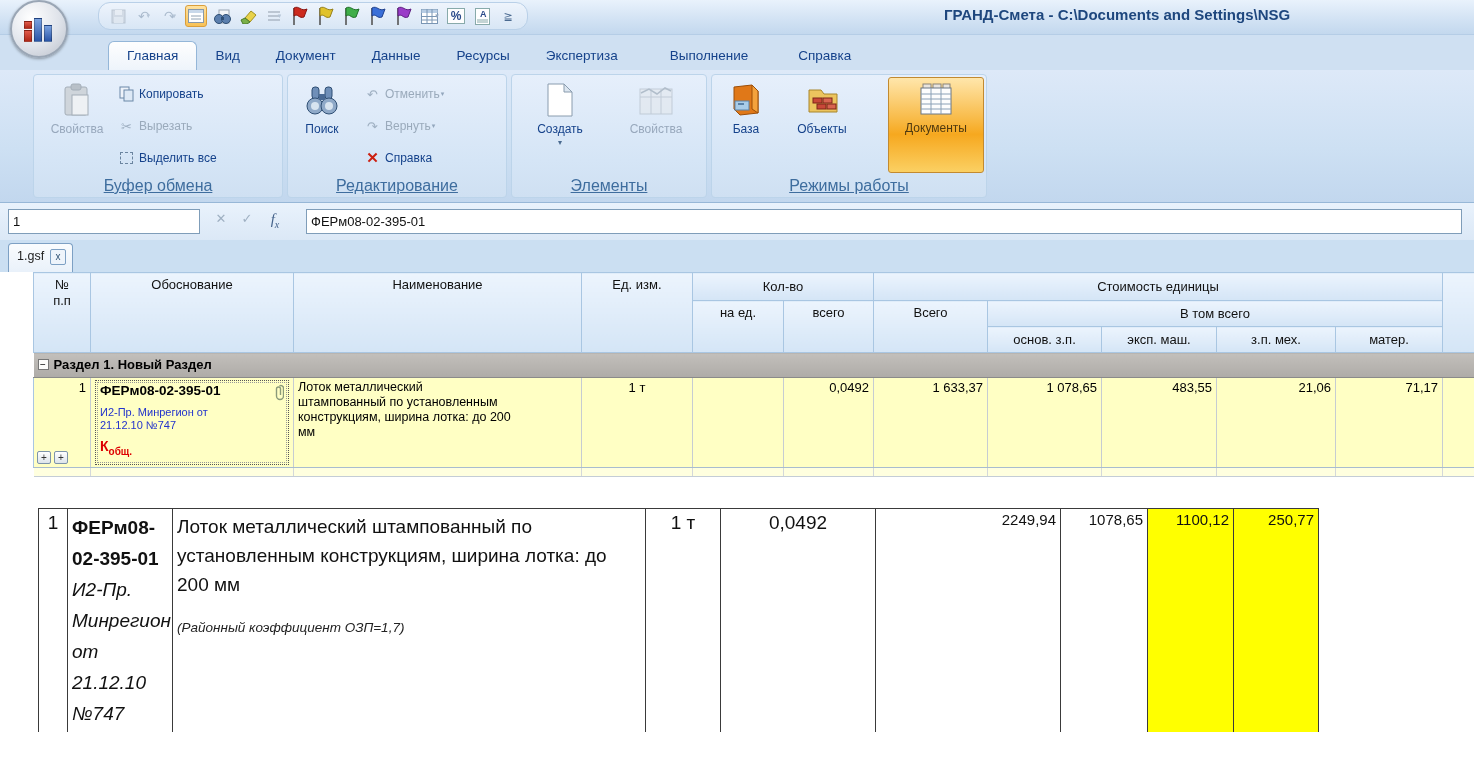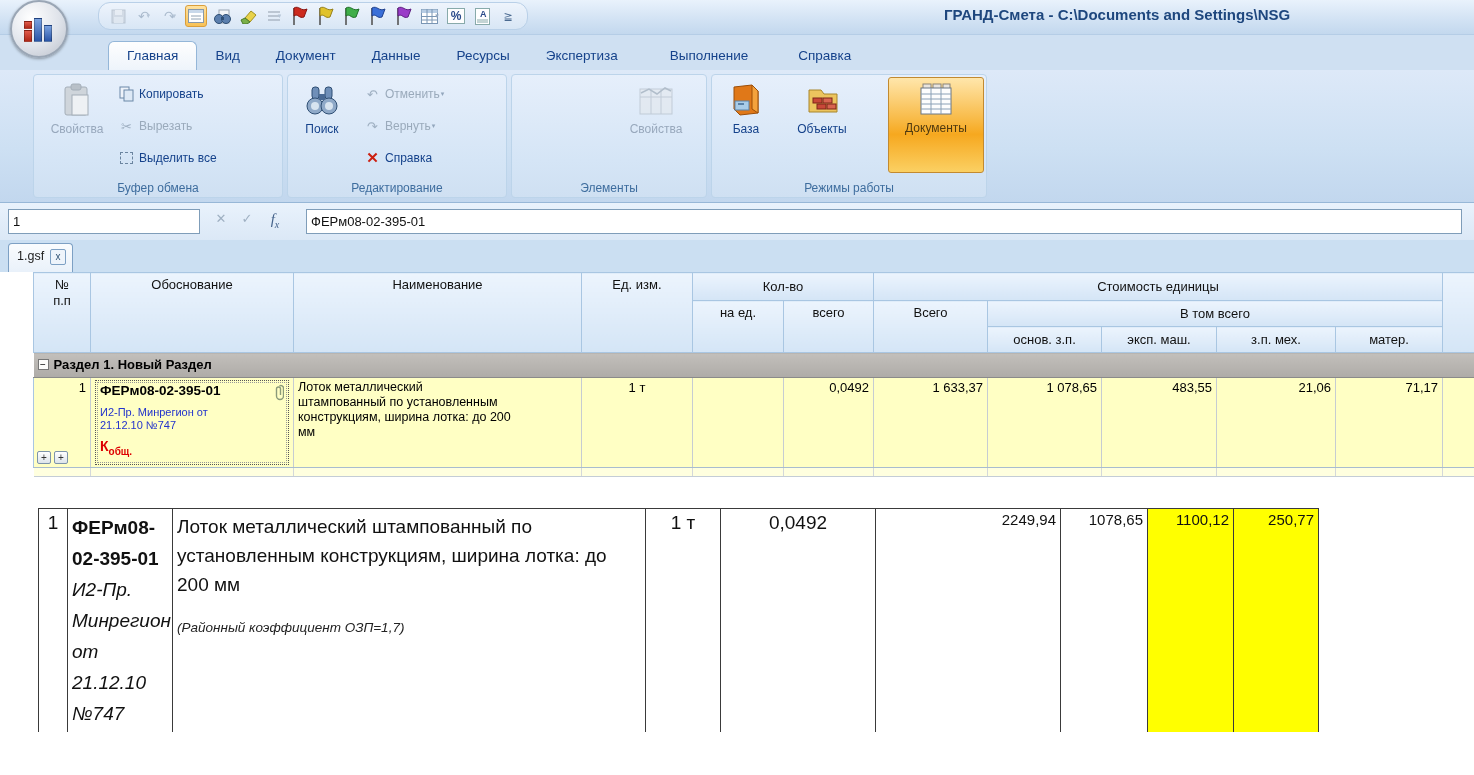--- a/index.html
+++ b/index.html
@@ -38,21 +38,21 @@
   .rtab { padding:6px 18px 7px; font-size:13.5px; color:#15428b; cursor:default; white-space:nowrap; }
   .rtab.active { background:linear-gradient(#fefefe,#eef4fb);
     border:1px solid #94b6d8; border-bottom:none; border-radius:6px 6px 0 0; }
 
   
   #ribbon { position:absolute; left:0; top:70px; width:1474px; height:133px;
     background:linear-gradient(#dde9f8,#cde0f3 60%,#c2d7ee); border-bottom:1px solid #97b7d7; }
   .rgroup { position:absolute; top:4px; height:124px; border:1px solid #bcd4ea; border-radius:4px;
     background:linear-gradient(#e6effb,#d5e5f6 70%,#cfe0f2); }
   .rgroup .glabel { position:absolute; left:0; right:0; bottom:2px; text-align:center;
-    font-size:12px; color:#3e6d9e; }
+    font-size:16px; color:#3e6d9e;text-decoration:underline; }
   .bigbtn { position:absolute; top:4px; width:78px; text-align:center; font-size:12px; color:#15428b;
     line-height:14px; }
   .bigbtn .bicon { width:34px; height:34px; margin:4px auto 5px; display:flex; align-items:center; justify-content:center; }
   .bigbtn.disabled { color:#98a8bc; }
   .bigbtn.active-mode { background:linear-gradient(#ffe6ab,#f8b944 45%,#f6a81f 60%,#fbd063);
     border:1px solid #c28a30; border-radius:3px; top:2px; height:96px; color:#4a3push000; color:#503a10; }
   .smallbtn { position:absolute; height:22px; display:flex; align-items:center; gap:4px;
     font-size:12px; color:#15428b; white-space:nowrap; }
   .smallbtn.disabled { color:#9aaabb; }
   .sicon { width:17px; height:17px; display:flex; align-items:center; justify-content:center; font-size:13px; }
@@ -308,20 +308,30 @@
         <span class="ddc">▾</span>
     </div>
     <div class="smallbtn" style="left:76px; top:72px;">
       <span class="sicon redx">✕</span>
       <span>Справка</span>
     </div>
     <div class="glabel">Редактирование</div>
   </div>
 
   <div class="rgroup" style="left:511px; width:196px;">
+    <div class="bigbtn" style="left:8px; width:80px;">
+      <div class="bicon">
+          <svg width="28" height="34">
+            <path d="M2 1 h16 l8 8 v24 h-24 z" fill="#fff" stroke="#8a9cae"></path>
+            <path d="M18 1 l8 8 h-8 z" fill="#dce6f0" stroke="#8a9cae"></path>
+          </svg>
+        </div>
+      <div>Создать</div>
+      <div style="font-size:8px;color:#4a6a90;">▾</div>
+    </div>
     <div class="bigbtn disabled" style="left:100px; width:88px;">
       <div class="bicon">
           <svg width="34" height="30" opacity="0.55">
             <rect x="1" y="4" width="32" height="25" fill="#e4e8ec" stroke="#a8b2bc"></rect>
             <line x1="1" y1="12" x2="33" y2="12" stroke="#a8b2bc"></line>
             <line x1="12" y1="4" x2="12" y2="29" stroke="#a8b2bc"></line>
             <line x1="22" y1="4" x2="22" y2="29" stroke="#a8b2bc"></line>
             <path d="M2 8 L10 4 L18 9 L26 3 L32 6" fill="none" stroke="#8a98a6" stroke-width="1.5"></path>
           </svg>
         </div>

